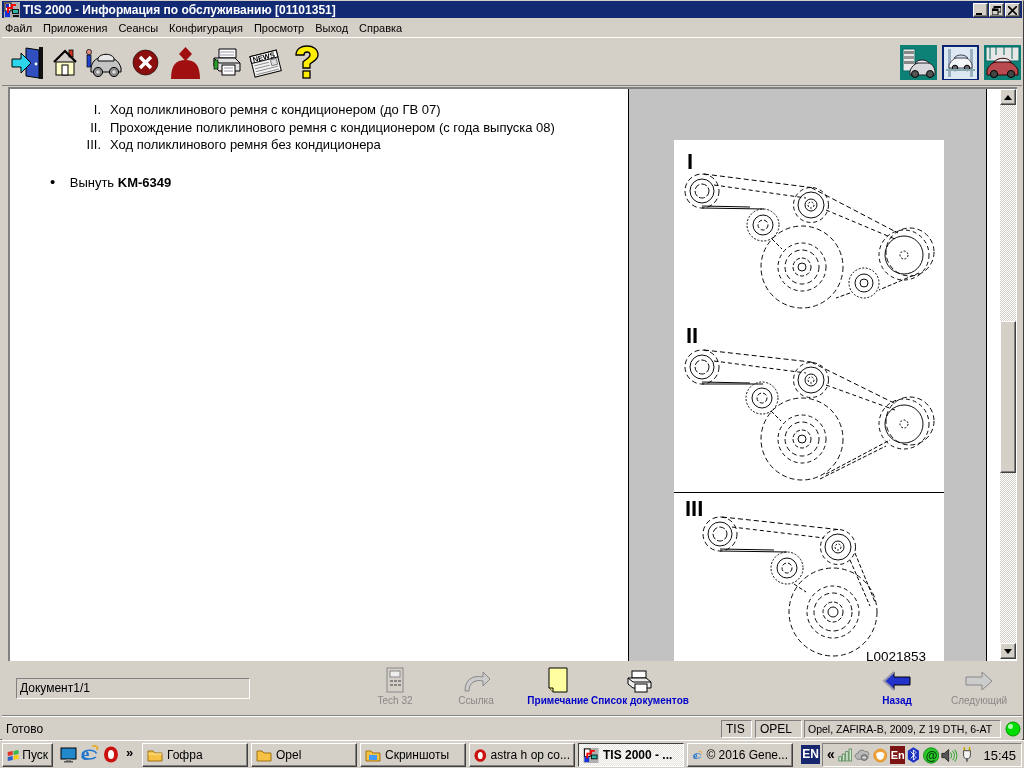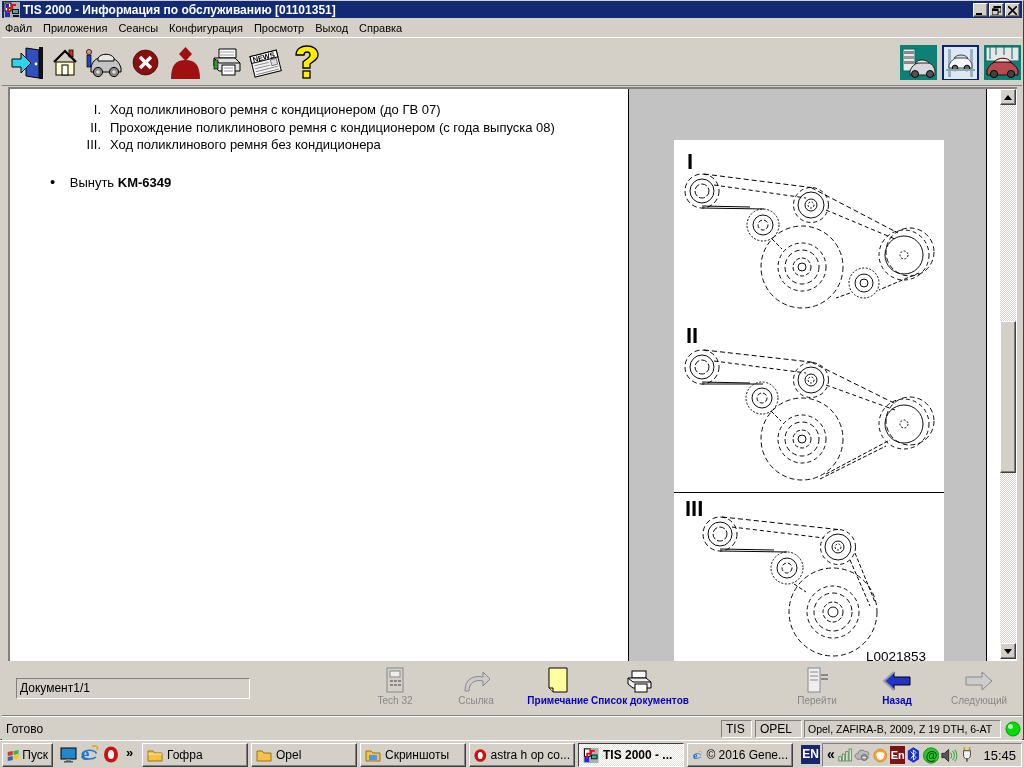--- a/index.html
+++ b/index.html
@@ -410,30 +410,20 @@
       <div class="bico">
           <svg width="28" height="24" viewBox="0 0 28 24">
             <rect x="6" y="2" width="14" height="7" fill="#fff" stroke="#000"></rect>
             <path d="M2 9 L20 9 L25 13 L25 19 L7 19 L2 15 Z" fill="#eee" stroke="#000"></path>
             <path d="M2 9 L7 13 L25 13" fill="none" stroke="#000"></path>
             <rect x="9" y="15" width="12" height="8" fill="#fff" stroke="#000"></rect>
           </svg>
         </div>
       <div class="blbl">Список документов</div>
     </div>
-    <div class="bbtn dis" style="left:760px;">
-      <div class="bico">
-          <svg width="24" height="26" viewBox="0 0 24 26">
-            <rect x="3" y="1" width="12" height="24" fill="#eee" stroke="#888"></rect>
-            <path d="M5 5 L13 5 M5 9 L13 9 M5 13 L13 13" stroke="#888"></path>
-            <path d="M16 8 L23 8 M16 12 L23 12" stroke="#888" stroke-width="2"></path>
-          </svg>
-        </div>
-      <div class="blbl">Перейти</div>
-    </div>
     <div class="bbtn en" style="left:840px;">
       <div class="bico">
           <svg width="30" height="22" viewBox="0 0 30 22">
             <path d="M12 1 L12 6 L28 6 L28 14 L12 14 L12 19 L2 10 Z" fill="#2233cc" stroke="#000"></path>
             <path d="M12 1 L2 10 L12 19" fill="none" stroke="#99a" stroke-width="2"></path>
           </svg>
         </div>
       <div class="blbl">Назад</div>
     </div>
     <div class="bbtn dis" style="left:922px;">

